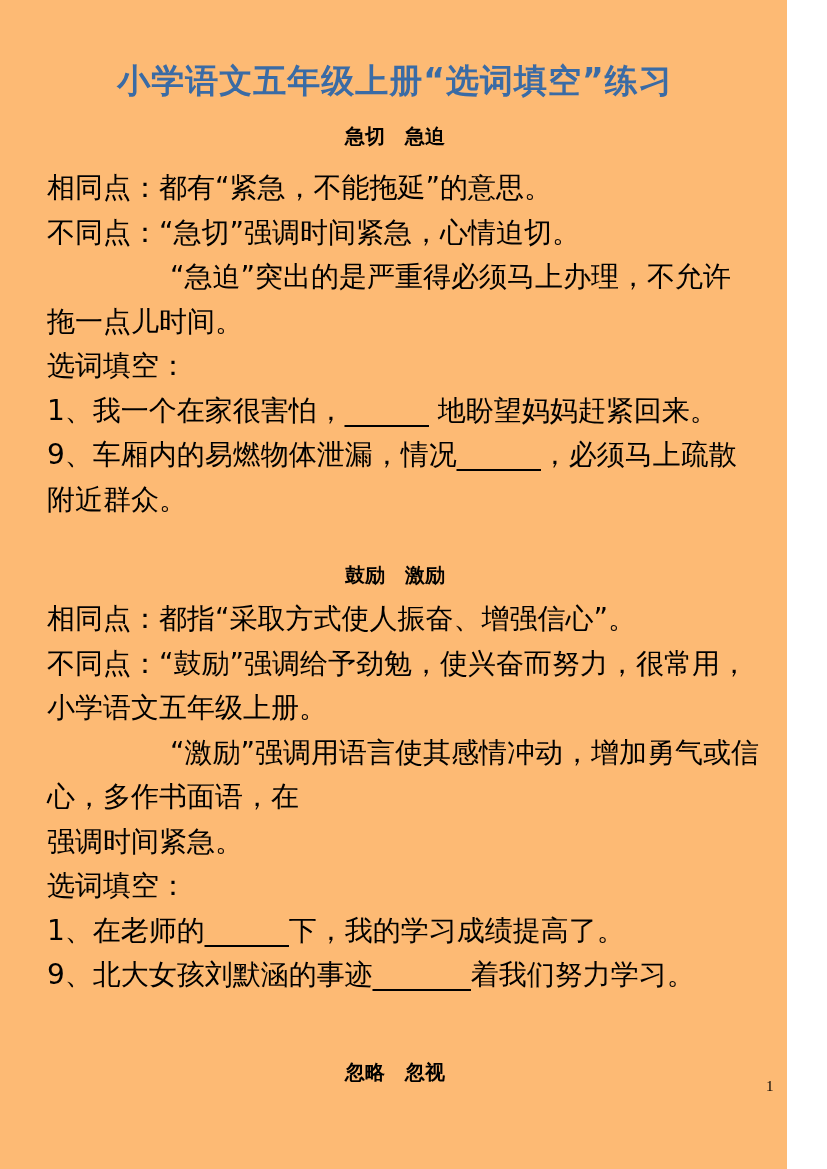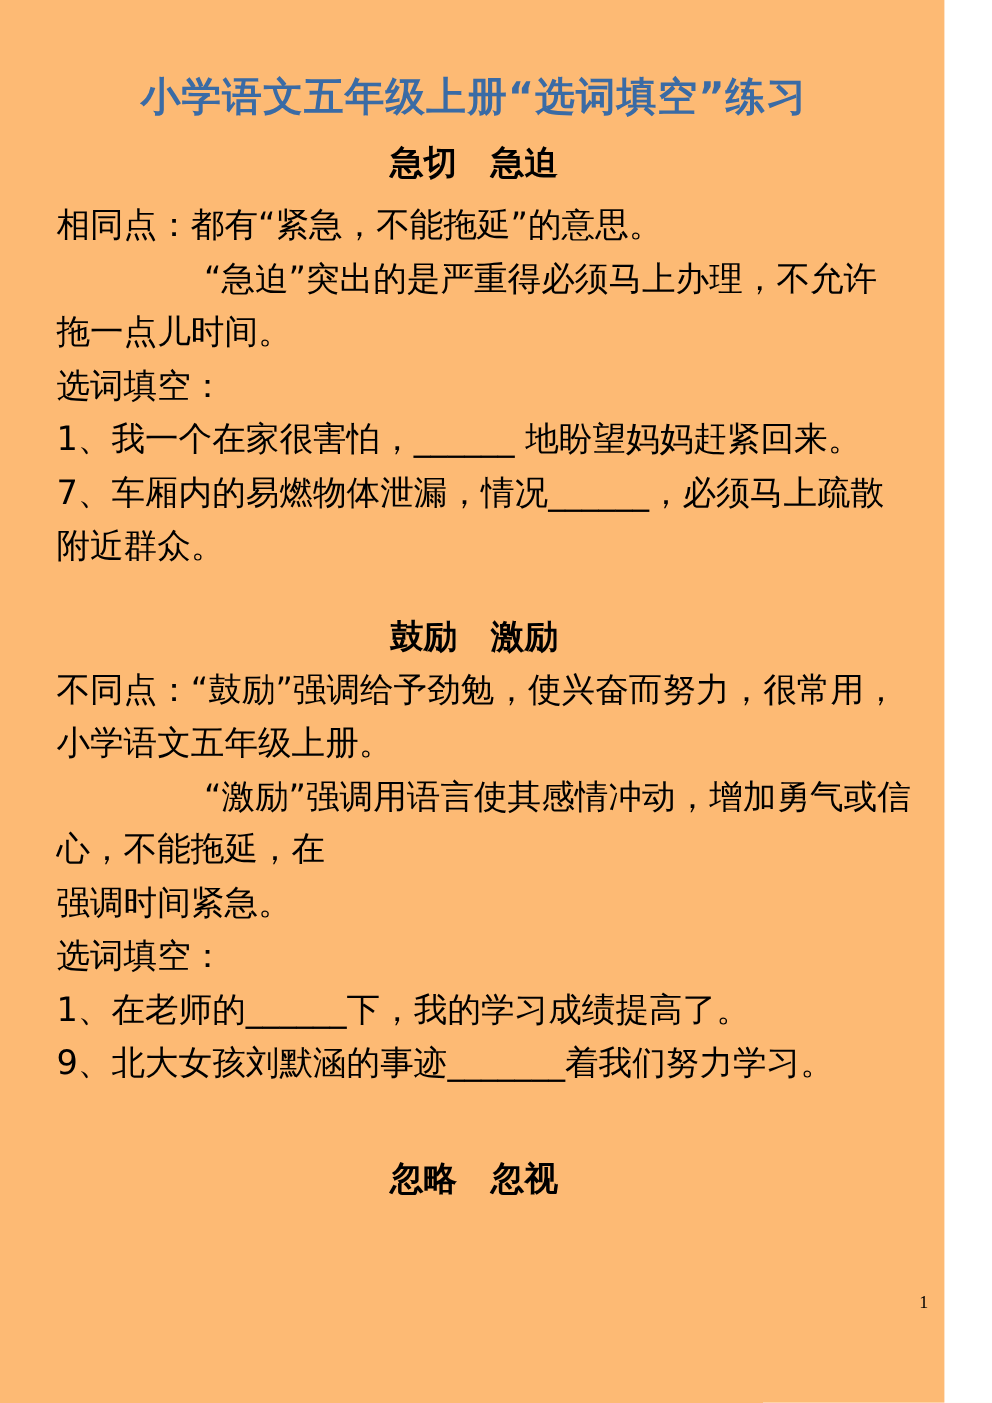--- a/index.html
+++ b/index.html
@@ -25,21 +25,21 @@
     margin: 0;
     font-size: 33px;
     line-height: 46px;
     font-weight: bold;
     text-align: center;
     color: #3A6BA5;
     letter-spacing: 1px;
   }
   .section-heading {
     margin: 0;
-    font-size: 28px;
+    font-size: 20px;
     line-height: 44px;
     font-weight: bold;
     text-align: center;
     color: #000000;
   }
   .heading-1 { margin-top: 10px; }
   .heading-2 { margin-top: 31px; }
   .heading-3 { margin-top: 52px; }
   .body-block {
     margin: 0;
@@ -72,35 +72,37 @@
 
 <div class="page">
   <div class="content">
 
     <h1 class="doc-title">小学语文五年级上册“选词填空”练习</h1>
 
     <h2 class="section-heading heading-1">急切　急迫</h2>
 
     <div class="body-block block-1">
       <p class="line">相同点：都有“紧急，不能拖延”的意思。</p>
+      <p class="line">不同点：“急切”强调时间紧急，心情迫切。</p>
       <p class="line indent">“急迫”突出的是严重得必须马上办理，不允许</p>
       <p class="line">拖一点儿时间。</p>
       <p class="line">选词填空：</p>
       <p class="line">1、我一个在家很害怕，______ 地盼望妈妈赶紧回来。</p>
-      <p class="line">7、车厢内的易燃物体泄漏，情况______，必须马上疏散</p>
+      <p class="line">9、车厢内的易燃物体泄漏，情况______，必须马上疏散</p>
       <p class="line">附近群众。</p>
     </div>
 
     <h2 class="section-heading heading-2">鼓励　激励</h2>
 
     <div class="body-block block-2">
+      <p class="line">相同点：都指“采取方式使人振奋、增强信心”。</p>
       <p class="line">不同点：“鼓励”强调给予劲勉，使兴奋而努力，很常用，</p>
       <p class="line">小学语文五年级上册。</p>
       <p class="line indent">“激励”强调用语言使其感情冲动，增加勇气或信</p>
-      <p class="line">心，不能拖延，在</p>
+      <p class="line">心，多作书面语，在</p>
       <p class="line">强调时间紧急。</p>
       <p class="line">选词填空：</p>
       <p class="line">1、在老师的______下，我的学习成绩提高了。</p>
       <p class="line">9、北大女孩刘默涵的事迹_______着我们努力学习。</p>
     </div>
 
     <h2 class="section-heading heading-3">忽略　忽视</h2>
 
   </div>
 

